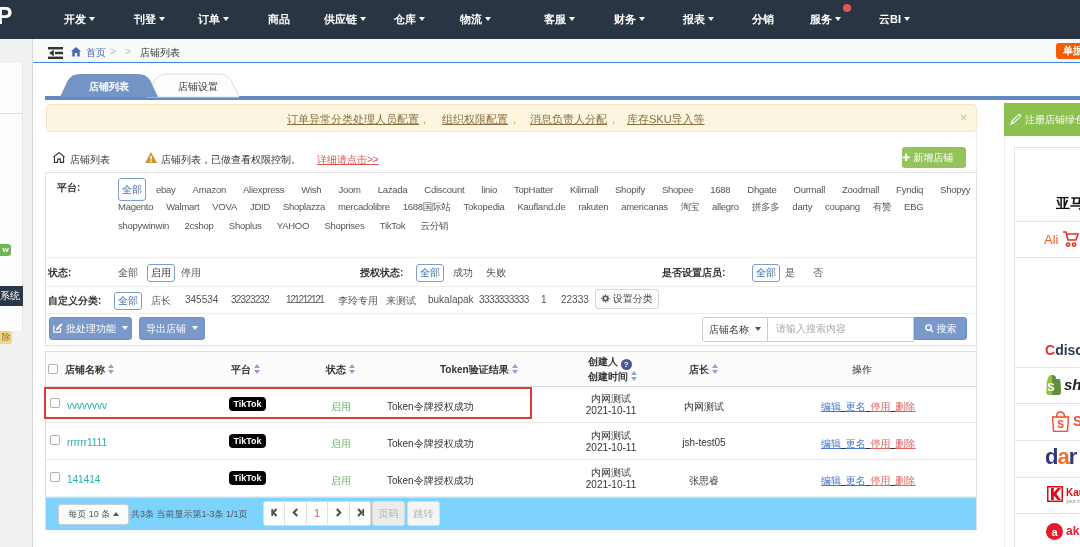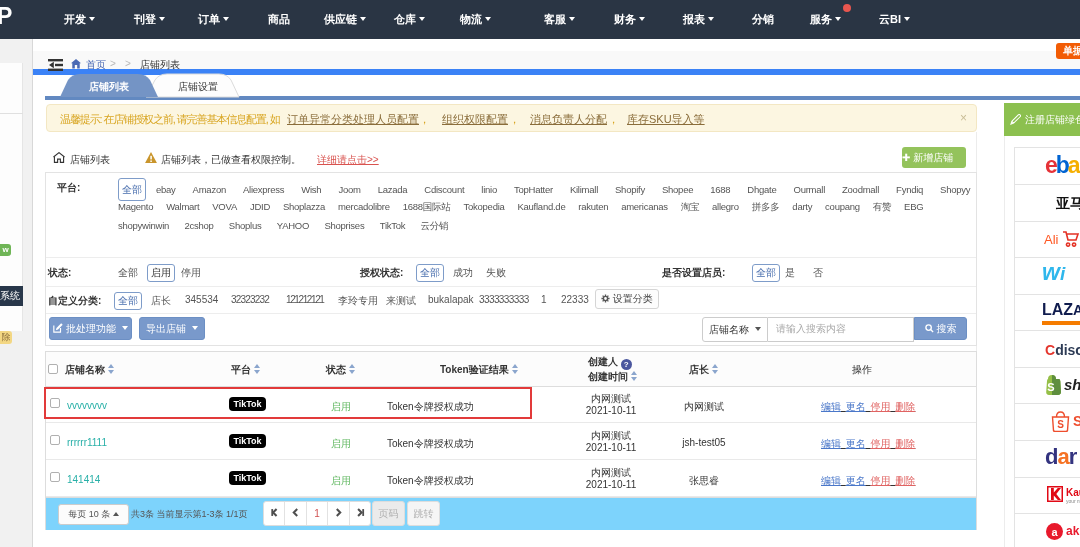--- a/index.html
+++ b/index.html
@@ -6,21 +6,21 @@
 html,body { width:1080px; height:547px; overflow:hidden; font-family:"Liberation Sans",sans-serif; background:#fff; font-size:10px; }
 .abs { position:absolute; }
 b.lbl { font-weight:bold; color:#333; }
 
 .nav { position:absolute; left:0; top:0; width:1080px; height:39px; background:#2a3544; z-index:5; }
 .nav .logo { position:absolute; left:-3px; top:3px; color:#fff; font-size:23px; font-weight:bold; }
 .mi { position:absolute; top:0; height:39px; line-height:39px; color:#fff; font-size:11px; font-weight:bold; white-space:nowrap; }
 .caret { display:inline-block; width:0; height:0; border-left:3.5px solid transparent; border-right:3.5px solid transparent; border-top:4px solid #fff; vertical-align:middle; margin-left:3px; margin-bottom:2px; }
 .reddot { position:absolute; left:843px; top:4px; width:8px; height:8px; border-radius:50%; background:#e8564f; }
 
-.crumb { position:absolute; left:0; top:51px; width:1080px; height:24px; background:#f9f9f9; border-bottom:6px solid #3b82f6; }
+.crumb { position:absolute; left:0; top:39px; width:1080px; height:24px; background:#f9f9f9; border-bottom:1px solid #3b82f6; }
 
 .lstrip { position:absolute; left:0; top:39px; width:33px; height:508px; background:#f1f1f1; border-right:1px solid #d8d8d8; }
 
 .orangebtn { position:absolute; left:1056px; top:43px; width:38px; height:16px; background:#f25c05; border-radius:3px 0 0 3px; color:#fff; font-size:10px; line-height:16px; padding-left:7px; font-weight:bold; z-index:6; }
 
 .notice { position:absolute; left:46px; top:104px; width:931px; height:28px; background:#fcf6e1; border:1px solid #f3e7c3; border-radius:4px; font-size:11px; line-height:26px; color:#d8a521; padding-left:13px; white-space:nowrap; }
 .notice span.abs, .notice a.abs { line-height:28px; }
 .notice a { color:#8a6d3b; text-decoration:underline; }
 .notice .x { position:absolute; left:913px; top:0; color:#c9bd96; font-size:12px; }
 
@@ -106,21 +106,20 @@
 
 <svg class="abs" style="left:34px;top:63px;z-index:2;" width="220" height="37" viewBox="0 0 220 37">
   <path d="M112 34 L121 17 Q125 11 133 11 L185 11 Q193 11 197 17 L205 34 Z" fill="#fdfdfd" stroke="#dcdcdc" stroke-width="1"></path>
   <path d="M26 34 L34 17 Q38 11 46 11 L104 11 Q112 11 116 17 L124 34 Z" fill="#7494c5"></path>
   <text x="75" y="27" text-anchor="middle" font-size="10" font-weight="bold" fill="#fff">店铺列表</text>
   <text x="164" y="27" text-anchor="middle" font-size="10" fill="#333">店铺设置</text>
 </svg>
 <div class="abs" style="left:45px;top:96px;width:1035px;height:4px;background:#6289c1;"></div>
 
 <div class="notice">
-  <span class="abs" style="left:13px;top:0;letter-spacing:-1.1px;">温馨提示: 在店铺授权之前, 请完善基本信息配置, 如</span>
   <a class="abs" style="left:240px;top:0;">订单异常分类处理人员配置</a>
   <span class="abs" style="left:372px;top:0;">，</span>
   <a class="abs" style="left:395px;top:0;">组织权限配置</a>
   <span class="abs" style="left:462px;top:0;">，</span>
   <a class="abs" style="left:483px;top:0;">消息负责人分配</a>
   <span class="abs" style="left:561px;top:0;">，</span>
   <a class="abs" style="left:580px;top:0;">库存SKU导入等</a>
   <span class="x">×</span>
   </div>
 
@@ -262,38 +261,28 @@
   </div>
 </div>
 
 <div id="rside">
   <div style="position:absolute;left:1004px;top:103px;width:76px;height:33px;background:#8cc04f;color:#fff;font-size:10px;line-height:33px;white-space:nowrap;overflow:hidden;">
     <svg style="vertical-align:-2px;margin-left:6px;margin-right:4px;" width="11" height="11" viewBox="0 0 12 12">
         <path d="M1 11 L2 8 L9 1 Q10 0 11 1 Q12 2 11 3 L4 10 Z M2 8 L4 10" stroke="#fff" stroke-width="1.1" fill="none"></path>
       </svg>注册店铺绿色通道</div>
   <div style="position:absolute;left:1004px;top:136px;width:76px;height:411px;background:#fff;border-left:1px solid #ececec;"></div>
   <div style="position:absolute;left:1014px;top:147px;width:66px;height:400px;border-left:1px solid #e3e3e3;border-top:1px solid #e3e3e3;background:#fff;overflow:hidden;">
-    <div class="cell" style="top:0;">
-        <span style="position:absolute;left:30px;top:4px;font-size:23px;font-weight:bold;letter-spacing:-2px;"><span style="color:#e53238;">e</span><span style="color:#0064d2;">b</span><span style="color:#f5af02;">a</span></span>
-      </div>
     <div class="cell" style="top:37px;">
         <span style="position:absolute;left:41px;top:10px;font-size:14px;font-weight:bold;color:#111;white-space:nowrap;">亚马逊</span>
       </div>
     <div class="cell" style="top:73px;">
         <span style="position:absolute;left:29px;top:11px;font-size:13px;font-weight:normal;color:#ff5722;">Ali</span>
         <svg style="position:absolute;left:47px;top:9px;" width="18" height="18" viewBox="0 0 18 18">
           <path d="M1 2 L4 2 L6 10 L14 10 L16 4 L5 4 M6 13 a1.6 1.6 0 1 0 0.1 0 M12 13 a1.6 1.6 0 1 0 0.1 0" stroke="#e43225" stroke-width="1.6" fill="none"></path>
         </svg>
-      </div>
-    <div class="cell" style="top:110px;">
-        <span style="position:absolute;left:27px;top:1px;font-size:23px;font-weight:bold;color:#2fb7ec;font-style:italic;">w<span style="font-size:19px;">i</span></span>
-      </div>
-    <div class="cell" style="top:146px;">
-        <span style="position:absolute;left:27px;top:7px;font-size:16px;font-weight:bold;color:#101c4e;">LAZ<span style="font-size:14px;">A</span></span>
-        <span style="position:absolute;left:27px;top:27px;width:39px;height:4px;background:#f57c00;"></span>
       </div>
     <div class="cell" style="top:183px;">
         <span style="position:absolute;left:30px;top:11px;font-size:14px;font-weight:bold;"><span style="color:#e4352d;">C</span><span style="color:#2d3b55;">disc</span></span>
       </div>
     <div class="cell" style="top:219px;">
       <svg style="position:absolute;left:28px;top:7px;" width="19" height="22" viewBox="0 0 19 22">
           <path d="M5 5 Q5 1 9 1 Q13 1 13 5 L16 5 Q17 5 17.3 7 L18 18 Q18 20.5 15 21 L6 21 Q3 20.5 3.2 18 L4 7 Q4.2 5 5 5 Z" fill="#95bf47"></path>
           <path d="M13 5 Q13 1 9 1 L9 21 L15 21 Q18 20.5 18 18 L17.3 7 Q17 5 16 5 Z" fill="#5e8e3e"></path>
           <text x="8" y="17" font-size="11" font-weight="bold" fill="#fff" text-anchor="middle">S</text>
         </svg>

